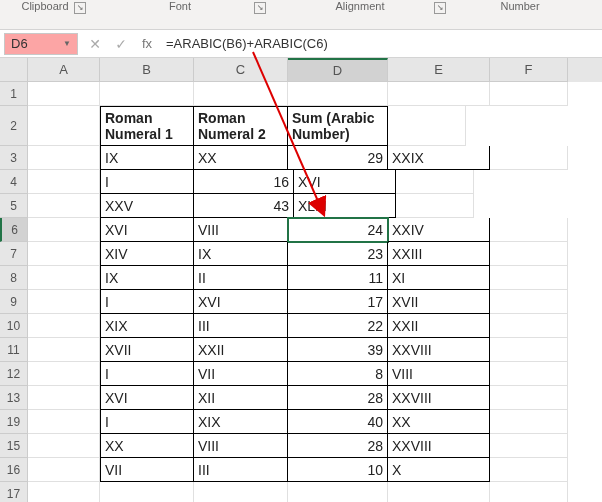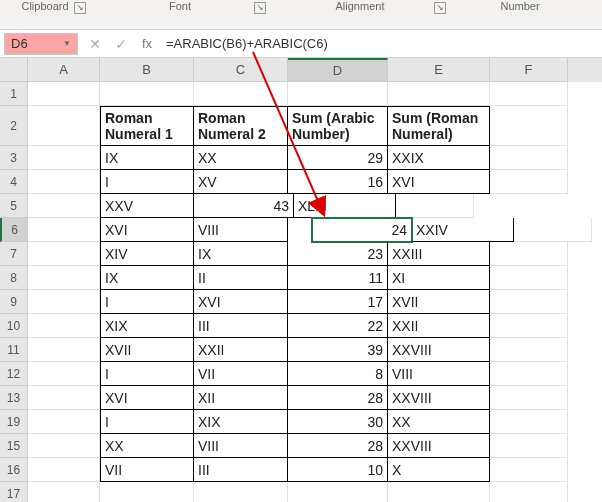--- a/index.html
+++ b/index.html
@@ -70,21 +70,21 @@
   padding: 2px 4px; font-size: 14px; color: #222;
   display: flex; align-items: center; overflow: hidden; white-space: nowrap;
 }
 .row.head .cell { align-items: flex-start; white-space: normal; line-height: 1.15; padding-top: 3px; }
 .br { border-right: 1px solid #000 !important; }
 .bb { border-bottom: 1px solid #000 !important; }
 .bt { border-top: 1px solid #000 !important; }
 .bl { border-left: 1px solid #000 !important; }
 .bold { font-weight: 600; }
 .num { justify-content: flex-end; }
-.selcell { outline: 2px solid #217346; outline-offset: -1px; margin-left: 24px; }
+.selcell { outline: 2px solid #217346; outline-offset: -1px; }
 .arrow {
   position: absolute; top: 52px; left: 253px; pointer-events: none;
 }
 .arrow svg { overflow: visible; }
 </style>
 </head>
 <body>
 
 <div class="ribbon-groups">
   <div class="rg rg1"><span>Clipboard</span><span class="launcher">↘</span></div>
@@ -142,37 +142,35 @@
       <div class="cell cD"></div>
       <div class="cell cE"></div>
       <div class="cell cF"></div>
     </div>
 
     <div class="row head">
       <div class="cell cA"></div>
       <div class="cell cB bold bt bl br bb">Roman Numeral 1</div>
       <div class="cell cC bold bt br bb">Roman Numeral 2</div>
       <div class="cell cD bold bt br bb">Sum (Arabic Number)</div>
-      <div class="cell cE bold bt br bb">Sum (Roman Numeral)</div>
       <div class="cell cF"></div>
     </div>
 
     <div id="data-rows">
         <div class="row">
           <div class="cell cA"></div>
           <div class="cell cB bl br bb">IX</div>
           <div class="cell cC br bb">XX</div>
           <div class="cell cD br bb num">29</div>
           <div class="cell cE br bb">XXIX</div>
           <div class="cell cF"></div>
         </div>
         <div class="row">
           <div class="cell cA"></div>
           <div class="cell cB bl br bb">I</div>
-          <div class="cell cC br bb">XV</div>
           <div class="cell cD br bb num">16</div>
           <div class="cell cE br bb">XVI</div>
           <div class="cell cF"></div>
         </div>
         <div class="row">
           <div class="cell cA"></div>
           <div class="cell cB bl br bb">XXV</div>
           <div class="cell cD br bb num">43</div>
           <div class="cell cE br bb">XLIII</div>
           <div class="cell cF"></div>
@@ -238,21 +236,21 @@
           <div class="cell cB bl br bb">XVI</div>
           <div class="cell cC br bb">XII</div>
           <div class="cell cD br bb num">28</div>
           <div class="cell cE br bb">XXVIII</div>
           <div class="cell cF"></div>
         </div>
         <div class="row">
           <div class="cell cA"></div>
           <div class="cell cB bl br bb">I</div>
           <div class="cell cC br bb">XIX</div>
-          <div class="cell cD br bb num">30</div>
+          <div class="cell cD br bb num">40</div>
           <div class="cell cE br bb">XX</div>
           <div class="cell cF"></div>
         </div>
         <div class="row">
           <div class="cell cA"></div>
           <div class="cell cB bl br bb">XX</div>
           <div class="cell cC br bb">VIII</div>
           <div class="cell cD br bb num">28</div>
           <div class="cell cE br bb">XXVIII</div>
           <div class="cell cF"></div>

